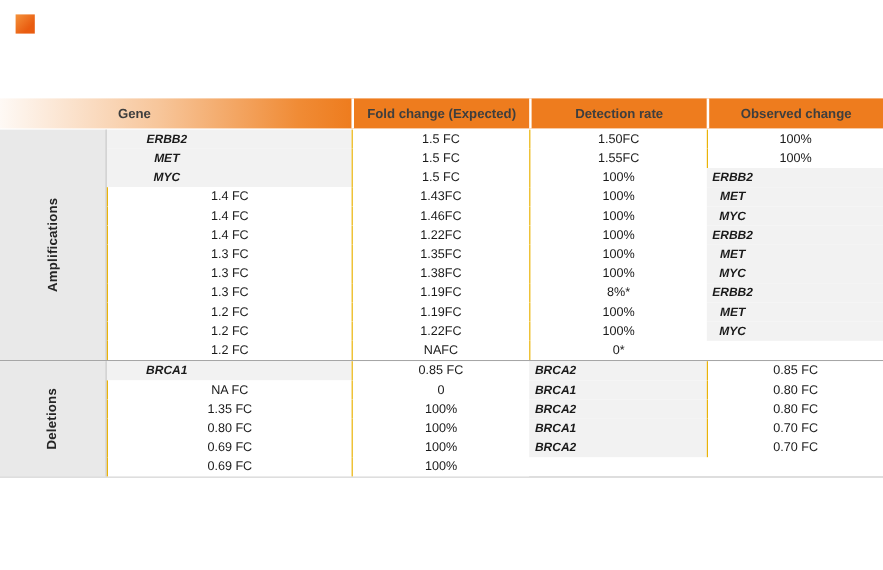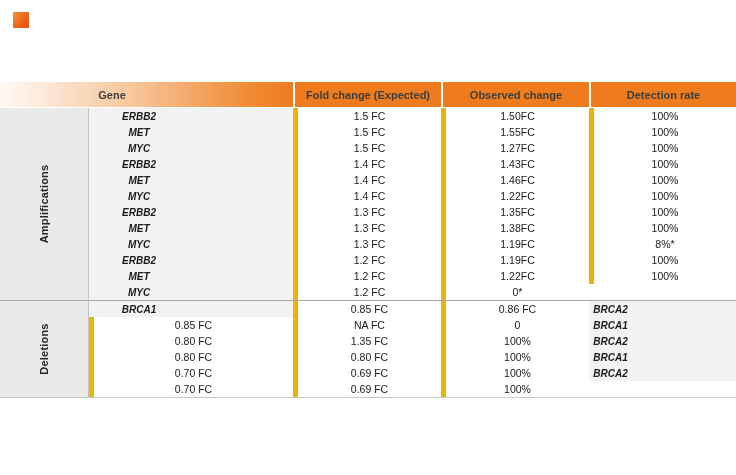--- a/index.html
+++ b/index.html
@@ -36,54 +36,53 @@
   .section-label span {
     transform:rotate(-90deg); white-space:nowrap;
     font-size:11px; font-weight:bold; color:#262626; letter-spacing:0.2px;
   }
   .cell-gene {
     box-sizing:border-box; background:var(--gene-bg);
     display:flex; align-items:center; justify-content:center; padding-right:104px;
     font-size:10px; font-style:italic; font-weight:600; color:#1a1a1a;
   }
   .cell-val {
-    box-sizing:border-box; background:#ffffff; border-left:5px solid #eab308;
+    box-sizing:border-box; background:#ffffff; border-left:1px solid #eab308;
     display:flex; align-items:center; justify-content:center;
     font-size:10.5px; color:#1a1a1a;
   }
 </style>
 </head>
 <body>
 
 <div id="screen">
   <div class="accent-square"></div>
 
   <div class="data-table">
     <div class="header-row">
       <div class="header-cell h-gene">Gene</div>
       <div class="header-cell gap">Fold change (Expected)</div>
+      <div class="header-cell gap">Detection rate</div>
       <div class="header-cell gap">Observed change</div>
-      <div class="header-cell gap">Detection rate</div>
     </div>
     <div class="table-body">
         <div class="section">
           <div class="section-label" style="grid-row: 1 / span 12;">
             <span>Amplifications</span>
           </div>
           <div class="cell-gene">ERBB2</div>
           <div class="cell-val">1.5 FC</div>
           <div class="cell-val">1.50FC</div>
           <div class="cell-val">100%</div>
           <div class="cell-gene">MET</div>
           <div class="cell-val">1.5 FC</div>
           <div class="cell-val">1.55FC</div>
           <div class="cell-val">100%</div>
           <div class="cell-gene">MYC</div>
           <div class="cell-val">1.5 FC</div>
-          <div class="cell-val">1.27FC</div>
           <div class="cell-val">100%</div>
           <div class="cell-gene">ERBB2</div>
           <div class="cell-val">1.4 FC</div>
           <div class="cell-val">1.43FC</div>
           <div class="cell-val">100%</div>
           <div class="cell-gene">MET</div>
           <div class="cell-val">1.4 FC</div>
           <div class="cell-val">1.46FC</div>
           <div class="cell-val">100%</div>
           <div class="cell-gene">MYC</div>
@@ -105,29 +104,29 @@
           <div class="cell-gene">ERBB2</div>
           <div class="cell-val">1.2 FC</div>
           <div class="cell-val">1.19FC</div>
           <div class="cell-val">100%</div>
           <div class="cell-gene">MET</div>
           <div class="cell-val">1.2 FC</div>
           <div class="cell-val">1.22FC</div>
           <div class="cell-val">100%</div>
           <div class="cell-gene">MYC</div>
           <div class="cell-val">1.2 FC</div>
+          <div class="cell-val">NAFC</div>
           <div class="cell-val">0*</div>
         </div>
         <div class="section section-divider">
           <div class="section-label" style="grid-row: 1 / span 6;">
             <span>Deletions</span>
           </div>
           <div class="cell-gene">BRCA1</div>
           <div class="cell-val">0.85 FC</div>
-          <div class="cell-val">0.86 FC</div>
           <div class="cell-gene">BRCA2</div>
           <div class="cell-val">0.85 FC</div>
           <div class="cell-val">NA FC</div>
           <div class="cell-val">0</div>
           <div class="cell-gene">BRCA1</div>
           <div class="cell-val">0.80 FC</div>
           <div class="cell-val">1.35 FC</div>
           <div class="cell-val">100%</div>
           <div class="cell-gene">BRCA2</div>
           <div class="cell-val">0.80 FC</div>

